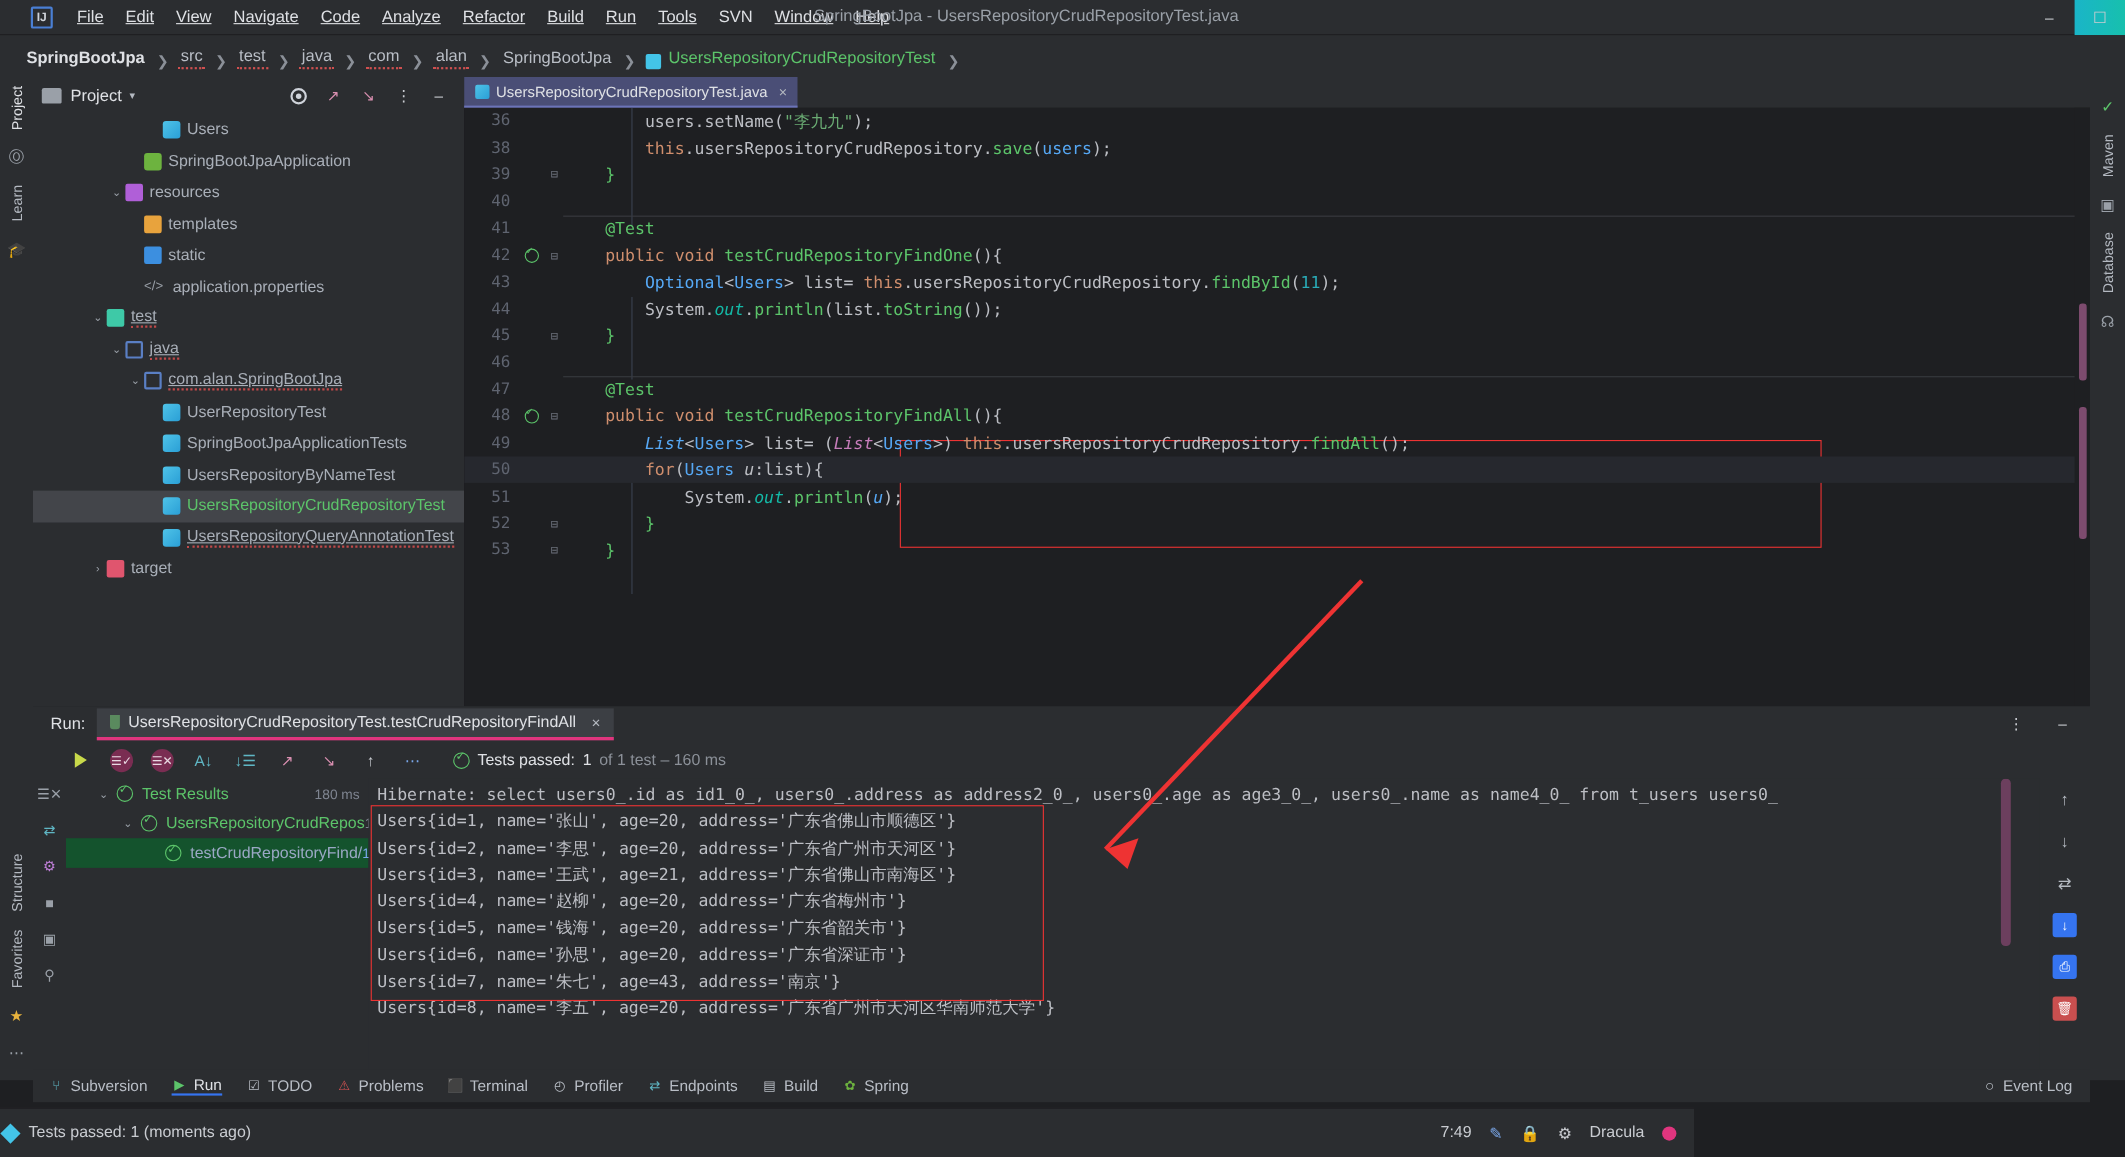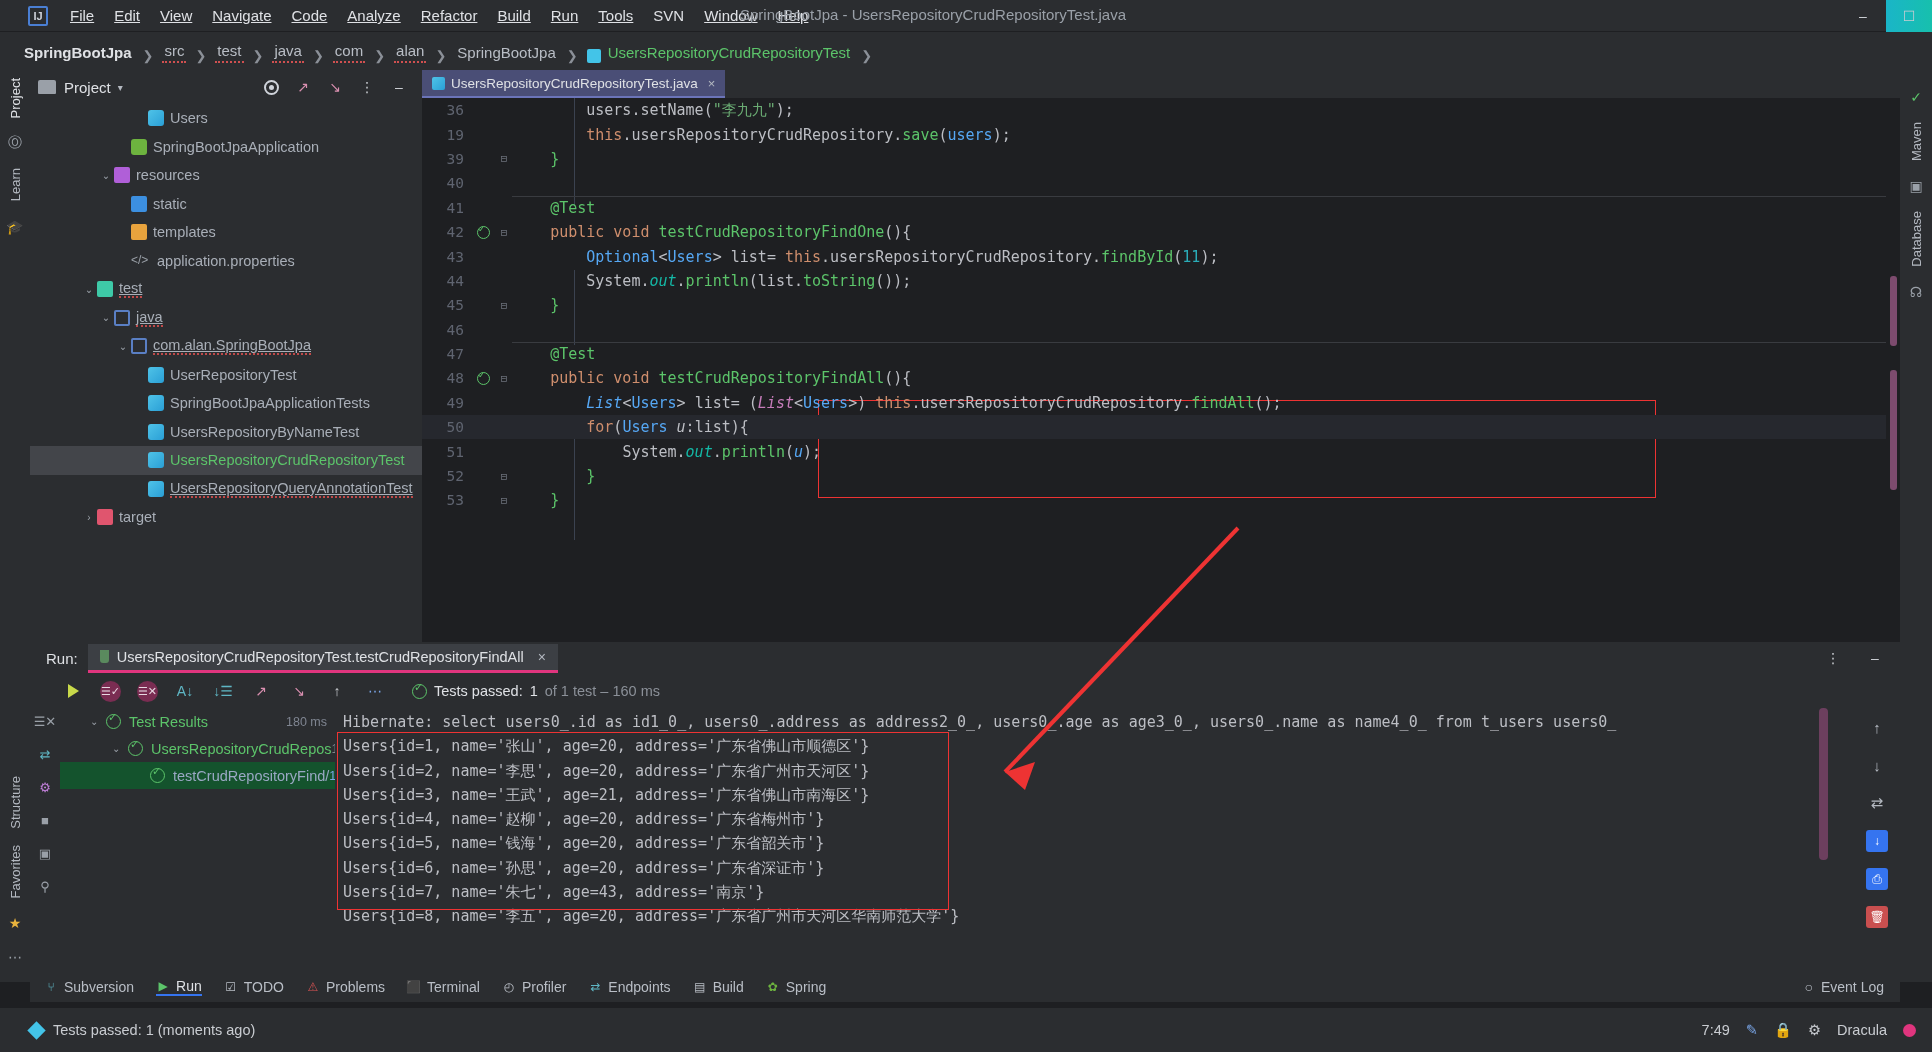--- a/index.html
+++ b/index.html
@@ -197,22 +197,22 @@
     position: absolute; left: 30px; top: 972px; width: 1870px; height: 30px;
     display: flex; align-items: center; gap: 22px; padding-left: 14px; background: #2b2d30;
   }
   .bt { display: flex; align-items: center; gap: 6px; font-size: 14px; color: #b9bec6; }
   .bt.sel { color: #dfe1e5; }
   .bt .bi { width: 14px; height: 14px; display: flex; align-items: center; justify-content: center; font-size: 12px; }
   .botbar .right { margin-left: auto; display: flex; align-items: center; gap: 8px; padding-right: 16px; font-size: 14px; color: #b9bec6;}
 
   
   .statusbar {
-    position: absolute; left: 0; top: 1007px; width: 1932px; height: 45px;
-    background: #2b2d30; display: flex; align-items: center; padding-left: 30px;
+    position: absolute; left: 0; top: 1007px; width: 1540px; height: 45px;
+    background: #2b2d30; display: flex; align-items: center; padding-left: 3px;
     border-top: 1px solid #1e1f22;
   }
   .sb-diamond { width: 13px; height: 13px; background: #43c4e8; transform: rotate(45deg); margin-right: 10px; }
   .sb-text { font-size: 14.5px; color: #c9ccd1; }
   .statusbar .right { margin-left: auto; display: flex; align-items: center; gap: 16px; padding-right: 16px; font-size: 14.5px; color: #c9ccd1;}
   .theme-dot { width: 13px; height: 13px; border-radius: 50%; background: #e0357e; }
 
   
   .rightstrip {
     position: absolute; right: 0; top: 70px; width: 32px; height: 912px; background: #2b2d30;
@@ -367,28 +367,28 @@
         </div>
         <div class="trow">
           <span style="width: 68px; flex: 0 0 auto;"></span>
           <span class="tarrow">⌄</span>
           <span class="ticon2 ic-res"></span>
           <span class="tlabel">resources</span>
         </div>
         <div class="trow">
           <span style="width: 85px; flex: 0 0 auto;"></span>
           <span class="tarrow"></span>
+          <span class="ticon2 ic-tmpl"></span>
+          <span class="tlabel">templates</span>
+        </div>
+        <div class="trow">
+          <span style="width: 85px; flex: 0 0 auto;"></span>
+          <span class="tarrow"></span>
           <span class="ticon2 ic-static"></span>
           <span class="tlabel">static</span>
-        </div>
-        <div class="trow">
-          <span style="width: 85px; flex: 0 0 auto;"></span>
-          <span class="tarrow"></span>
-          <span class="ticon2 ic-tmpl"></span>
-          <span class="tlabel">templates</span>
         </div>
         <div class="trow">
           <span style="width: 85px; flex: 0 0 auto;"></span>
           <span class="tarrow"></span>
           <span class="ticon2 ic-props" style="width: 20px; font-size: 12px;">&lt;/&gt;</span>
           <span class="tlabel">application.properties</span>
         </div>
         <div class="trow">
           <span style="width: 51px; flex: 0 0 auto;"></span>
           <span class="tarrow">⌄</span>
@@ -462,21 +462,21 @@
       <div class="redbox" style="left:396px; top:302px; width:838px; height:98px;"></div>
 
       <div id="code-lines">
           <div class="code-row">
             <span class="gutter">36</span>
             <span class="gmark"></span>
             <span class="fold"></span>
             <span class="ctext">        <span class="plain">users</span><span class="plain">.</span><span class="plain">setName</span><span class="plain">(</span><span class="str">"李九九"</span><span class="plain">);</span></span>
           </div>
           <div class="code-row">
-            <span class="gutter">19</span>
+            <span class="gutter">38</span>
             <span class="gmark"></span>
             <span class="fold"></span>
             <span class="ctext">        <span class="kw">this</span><span class="plain">.usersRepositoryCrudRepository.</span><span class="ann">save</span><span class="plain">(</span><span class="mth">users</span><span class="plain">);</span></span>
           </div>
           <div class="code-row">
             <span class="gutter">39</span>
             <span class="gmark"></span>
             <span class="fold">⊟</span>
             <span class="ctext">    <span class="ann">}</span></span>
           </div>

